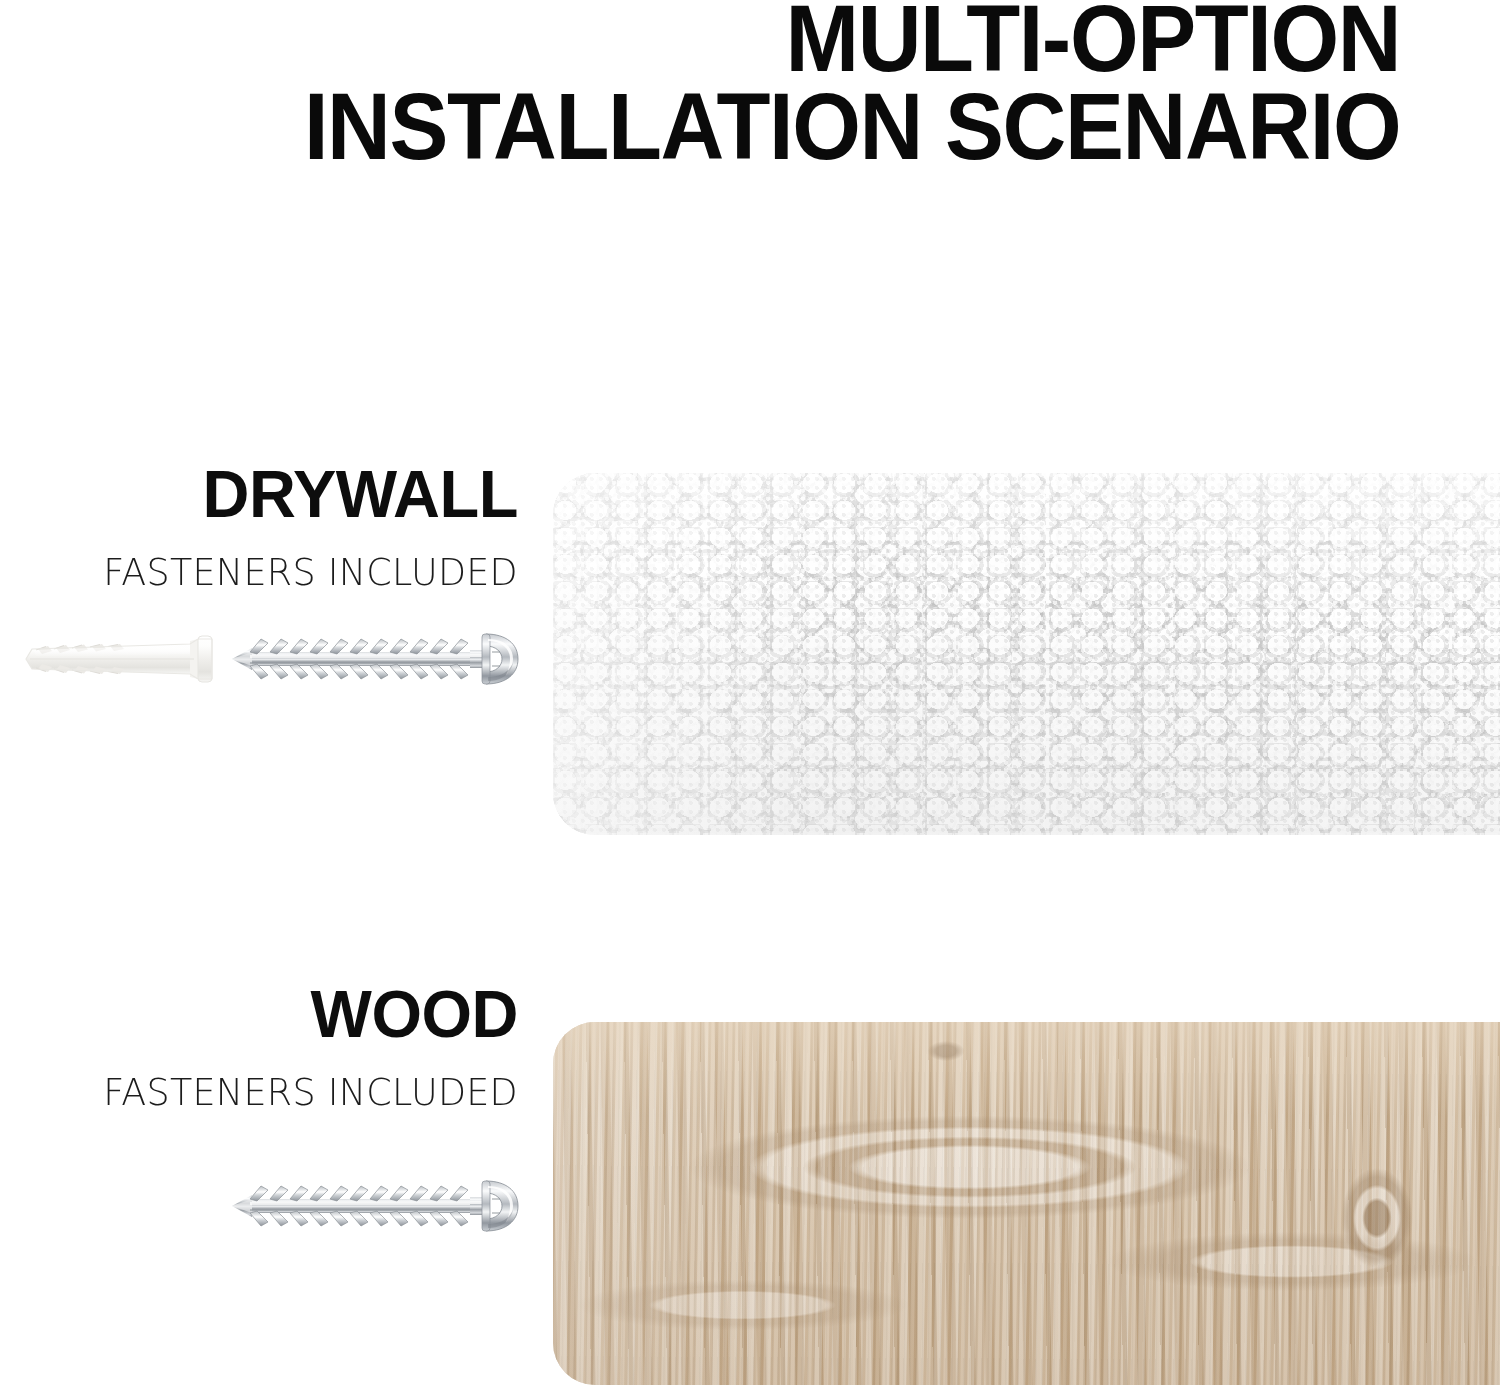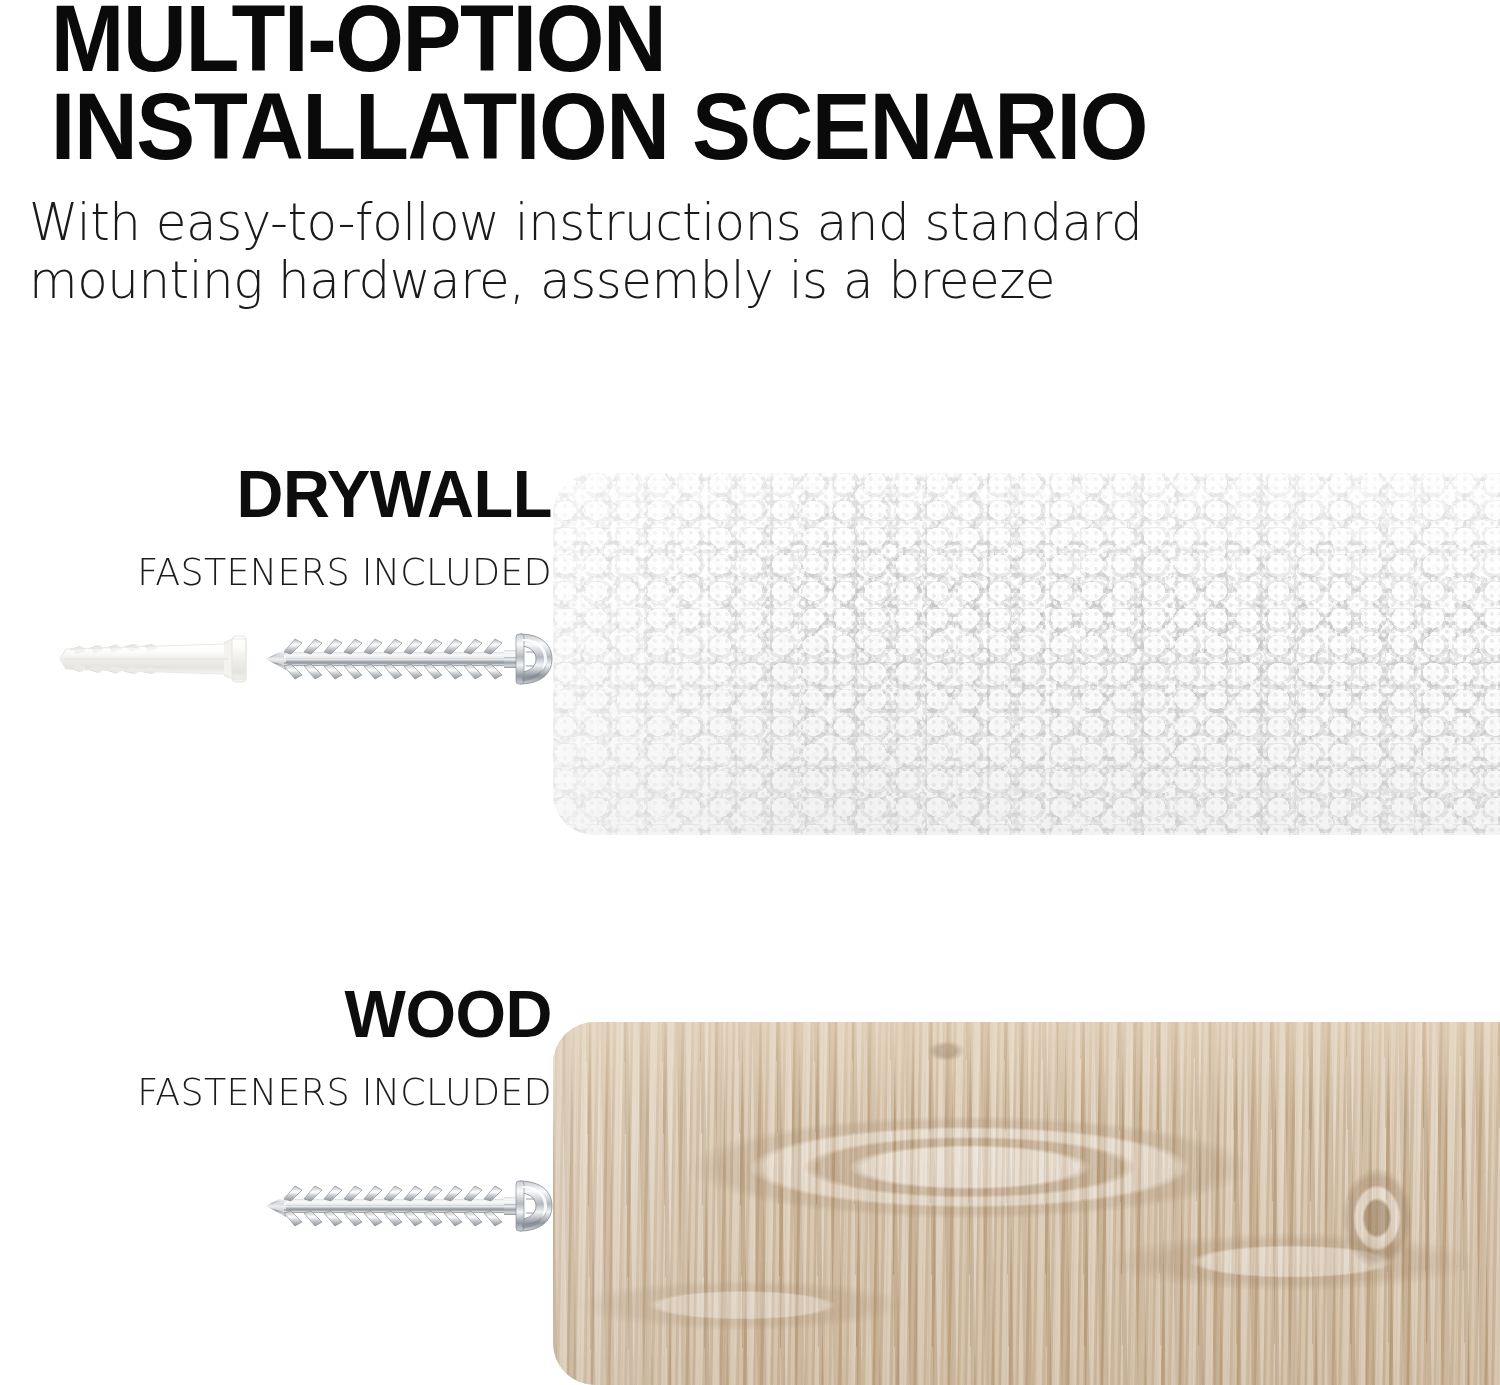--- a/index.html
+++ b/index.html
@@ -4,21 +4,21 @@
 <style>
   html,body{margin:0;padding:0;}
   body{
     width:1500px;height:1385px;
     background:#ffffff;
     font-family:"Liberation Sans","DejaVu Sans",sans-serif;
     overflow:hidden;position:relative;
   }
 
   
-  #header{position:absolute;left:0;top:0;width:1451px;text-align:left;}
+  #header{position:absolute;left:0;top:0;width:1451px;text-align:right;}
   .title-line{
     font-family:"Liberation Sans","DejaVu Sans",sans-serif;
     font-weight:900;
     color:#0a0a0a;
     letter-spacing:-1.5px;
     text-transform:uppercase;
     white-space:nowrap;
     line-height:0.93;
     transform:scaleX(0.93);
     transform-origin:center center;
@@ -32,21 +32,21 @@
     font-size:52px;
     line-height:1.12;
     letter-spacing:-0.5px;
     white-space:nowrap;
     transform:scaleX(0.96);
     transform-origin:center center;
   }
   #subtitle{margin-top:22px;}
 
   
-  .section{position:absolute;left:0;width:1192px;margin-left:34px;}
+  .section{position:absolute;left:0;width:1192px;}
   #section-drywall{top:460px;height:400px;}
   #section-wood{top:980px;height:365px;}
 
   .label-col{
     position:absolute;left:0;top:0;width:518px;
     text-align:right;
   }
   .mat-title{
     font-family:"Liberation Sans","DejaVu Sans",sans-serif;
     font-weight:900;color:#0d0d0d;
@@ -159,24 +159,20 @@
       linear-gradient(180deg, rgba(236,220,198,.5) 0%, rgba(236,220,198,0) 26%, rgba(163,134,102,.16) 100%),
       linear-gradient(90deg, rgba(255,255,255,.18) 0%, rgba(255,255,255,0) 22%);
   }
 </style>
 </head>
 <body>
 
 <div id="header">
   <div class="title-line" id="title-1">MULTI-OPTION</div>
   <div class="title-line" id="title-2">INSTALLATION SCENARIO</div>
-  <div id="subtitle">
-    <div class="subtitle-line">With easy-to-follow instructions and standard</div>
-    <div class="subtitle-line">mounting hardware, assembly is a breeze</div>
-  </div>
 </div>
 
 <div class="panel" id="panel-drywall">
   <div class="tex stucco-a"></div>
   <div class="tex stucco-b"></div>
   <div class="tex stucco-c"></div>
   <div class="tex stucco-shade"></div>
 </div>
 
 <div class="panel" id="panel-wood">

